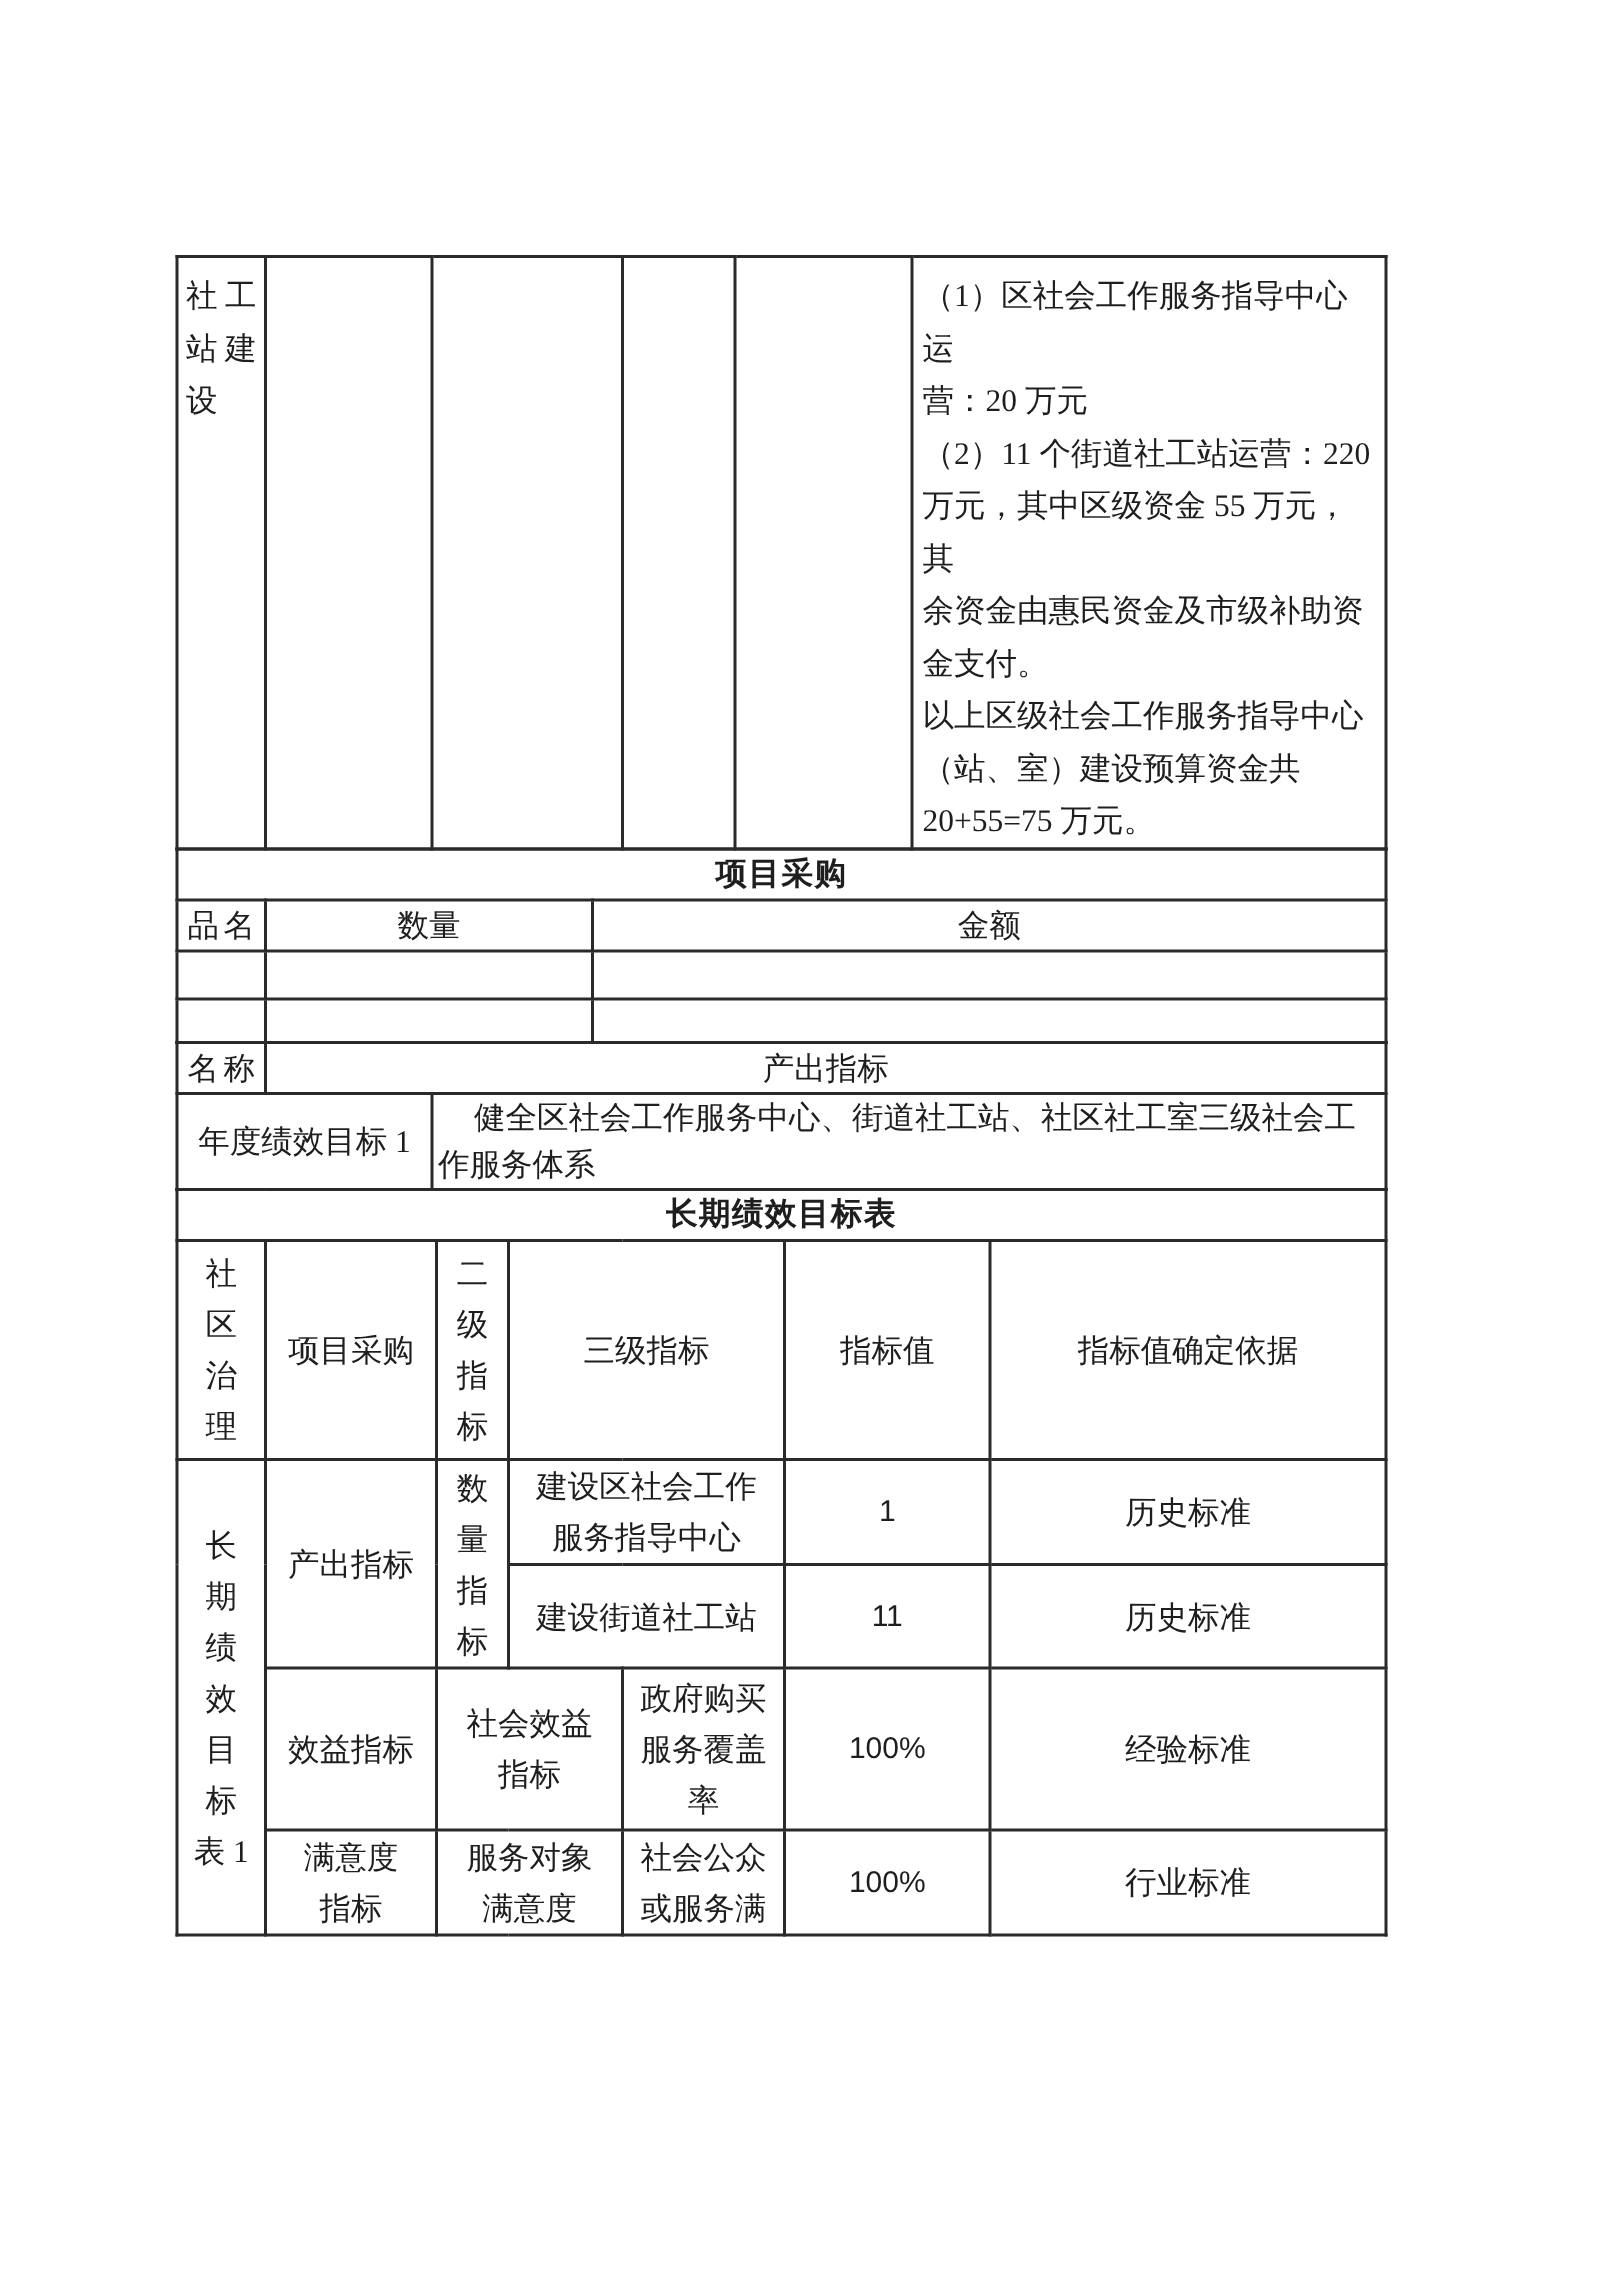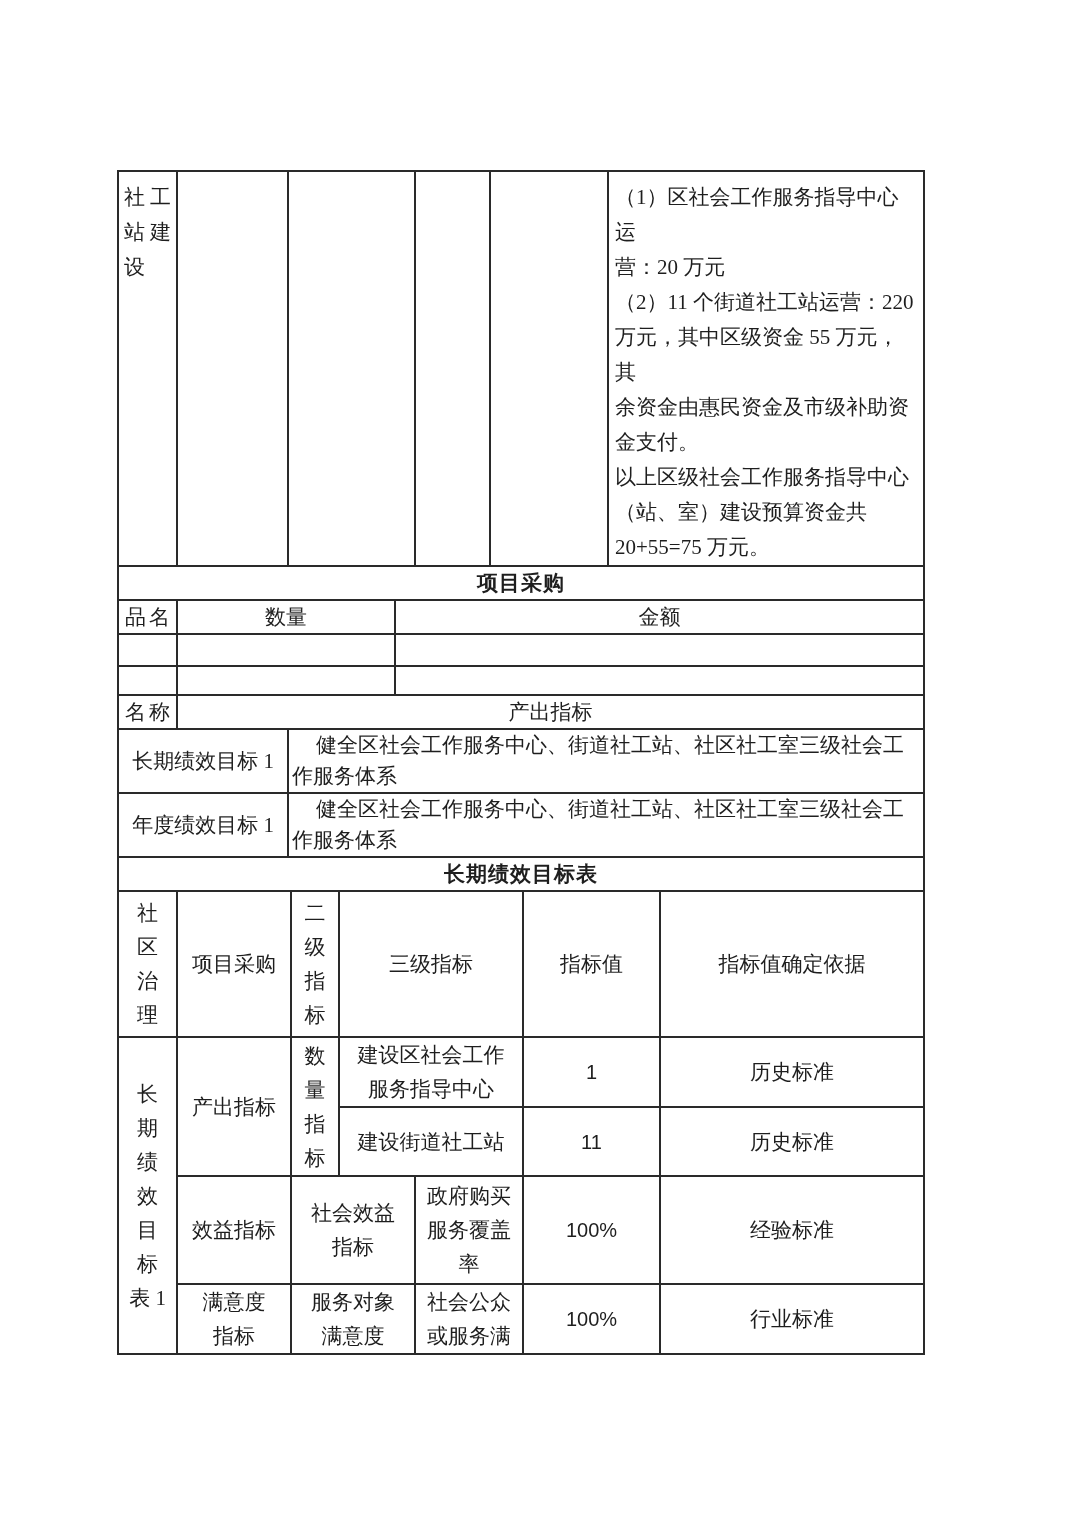--- a/index.html
+++ b/index.html
@@ -94,25 +94,20 @@
     <colgroup>
         <col style="width:59px">
         <col style="width:111px">
         <col style="width:636px">
       </colgroup>
     <tbody>
     <tr style="height:31px;margin-left:24px;">
       <td class="dist">名称</td>
       <td colspan="2">产出指标</td>
     </tr>
-    <tr style="height:60px;">
-      <td colspan="2" class="lh31">长期绩效目标 1</td>
-      <td class="left lh31 indent">健全区社会工作服务中心、街道社工站、社区社工室三级社会工
-作服务体系</td>
-    </tr>
     <tr style="height:62px;margin-left:42px;">
       <td colspan="2" class="lh31">年度绩效目标 1</td>
       <td class="left lh31 indent">健全区社会工作服务中心、街道社工站、社区社工室三级社会工
 作服务体系</td>
     </tr>
   </tbody>
     </table>
 
   <table>
     <colgroup>

